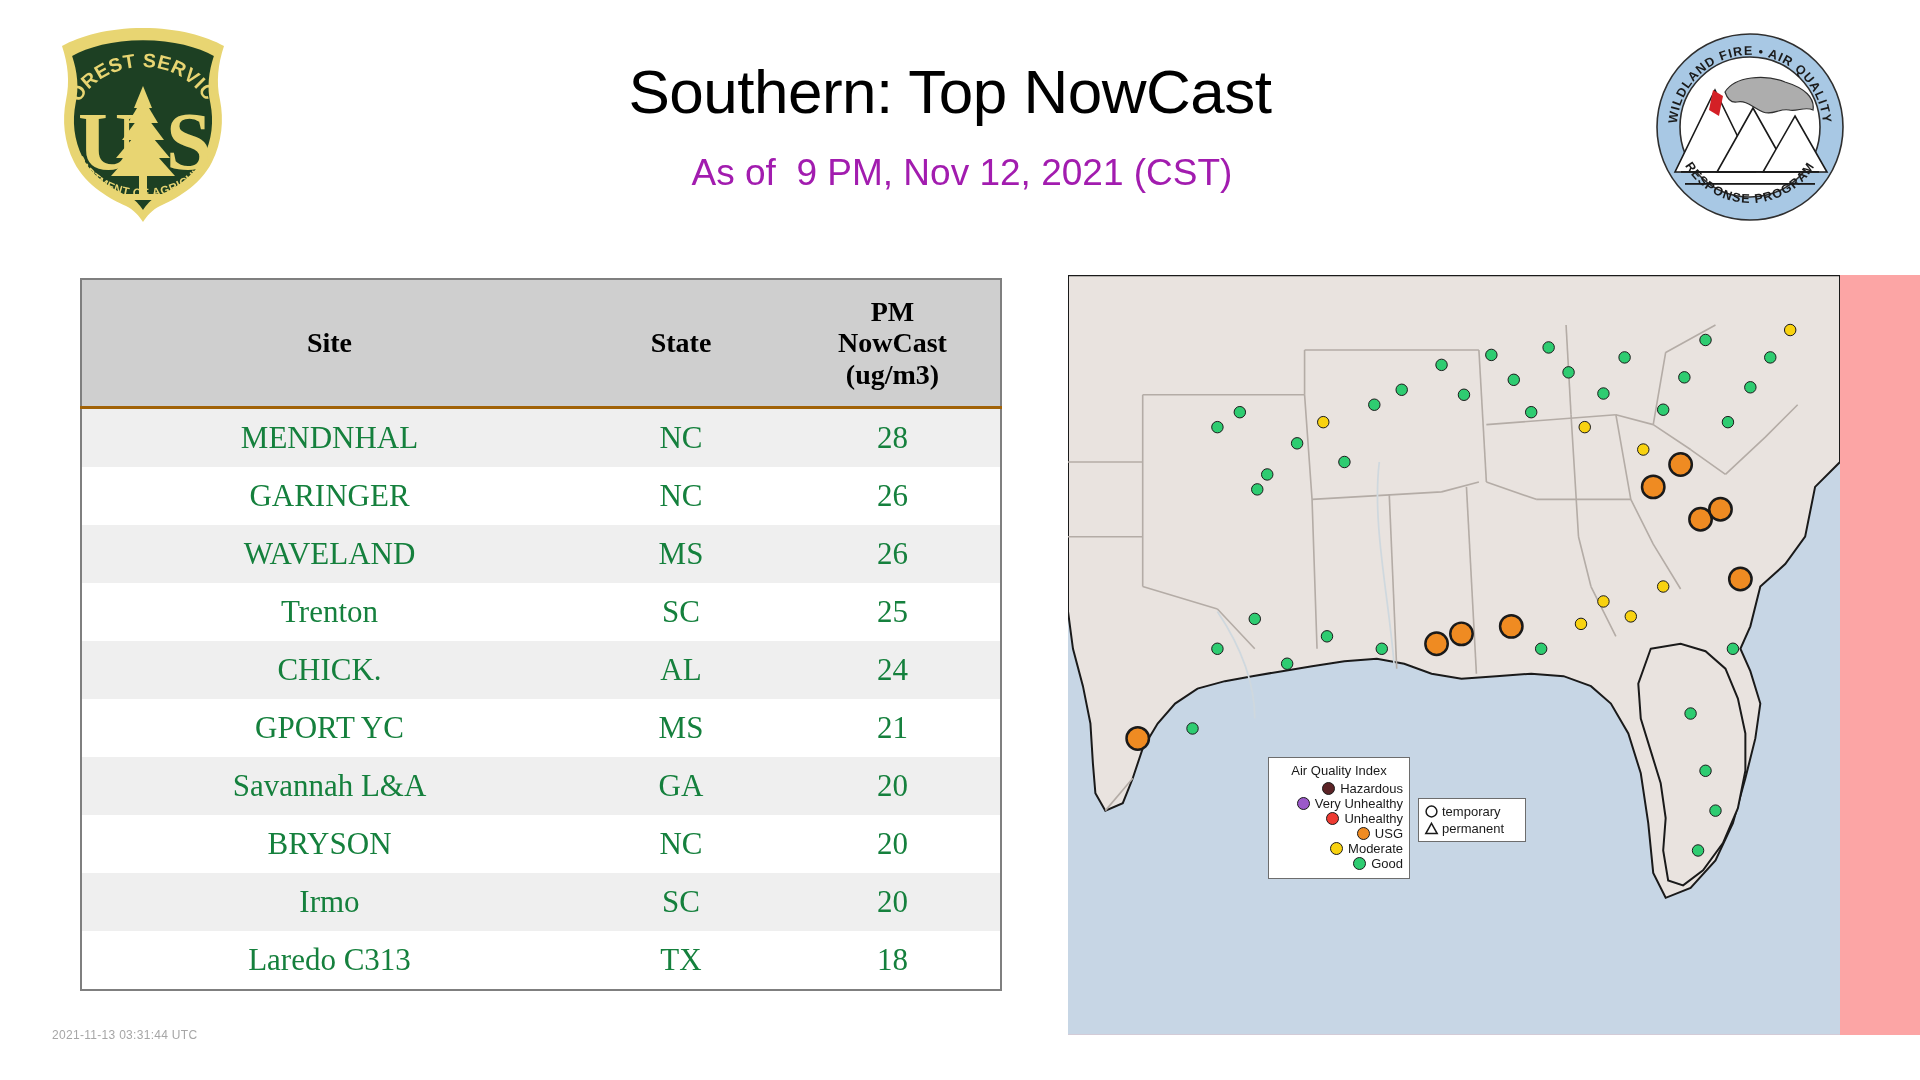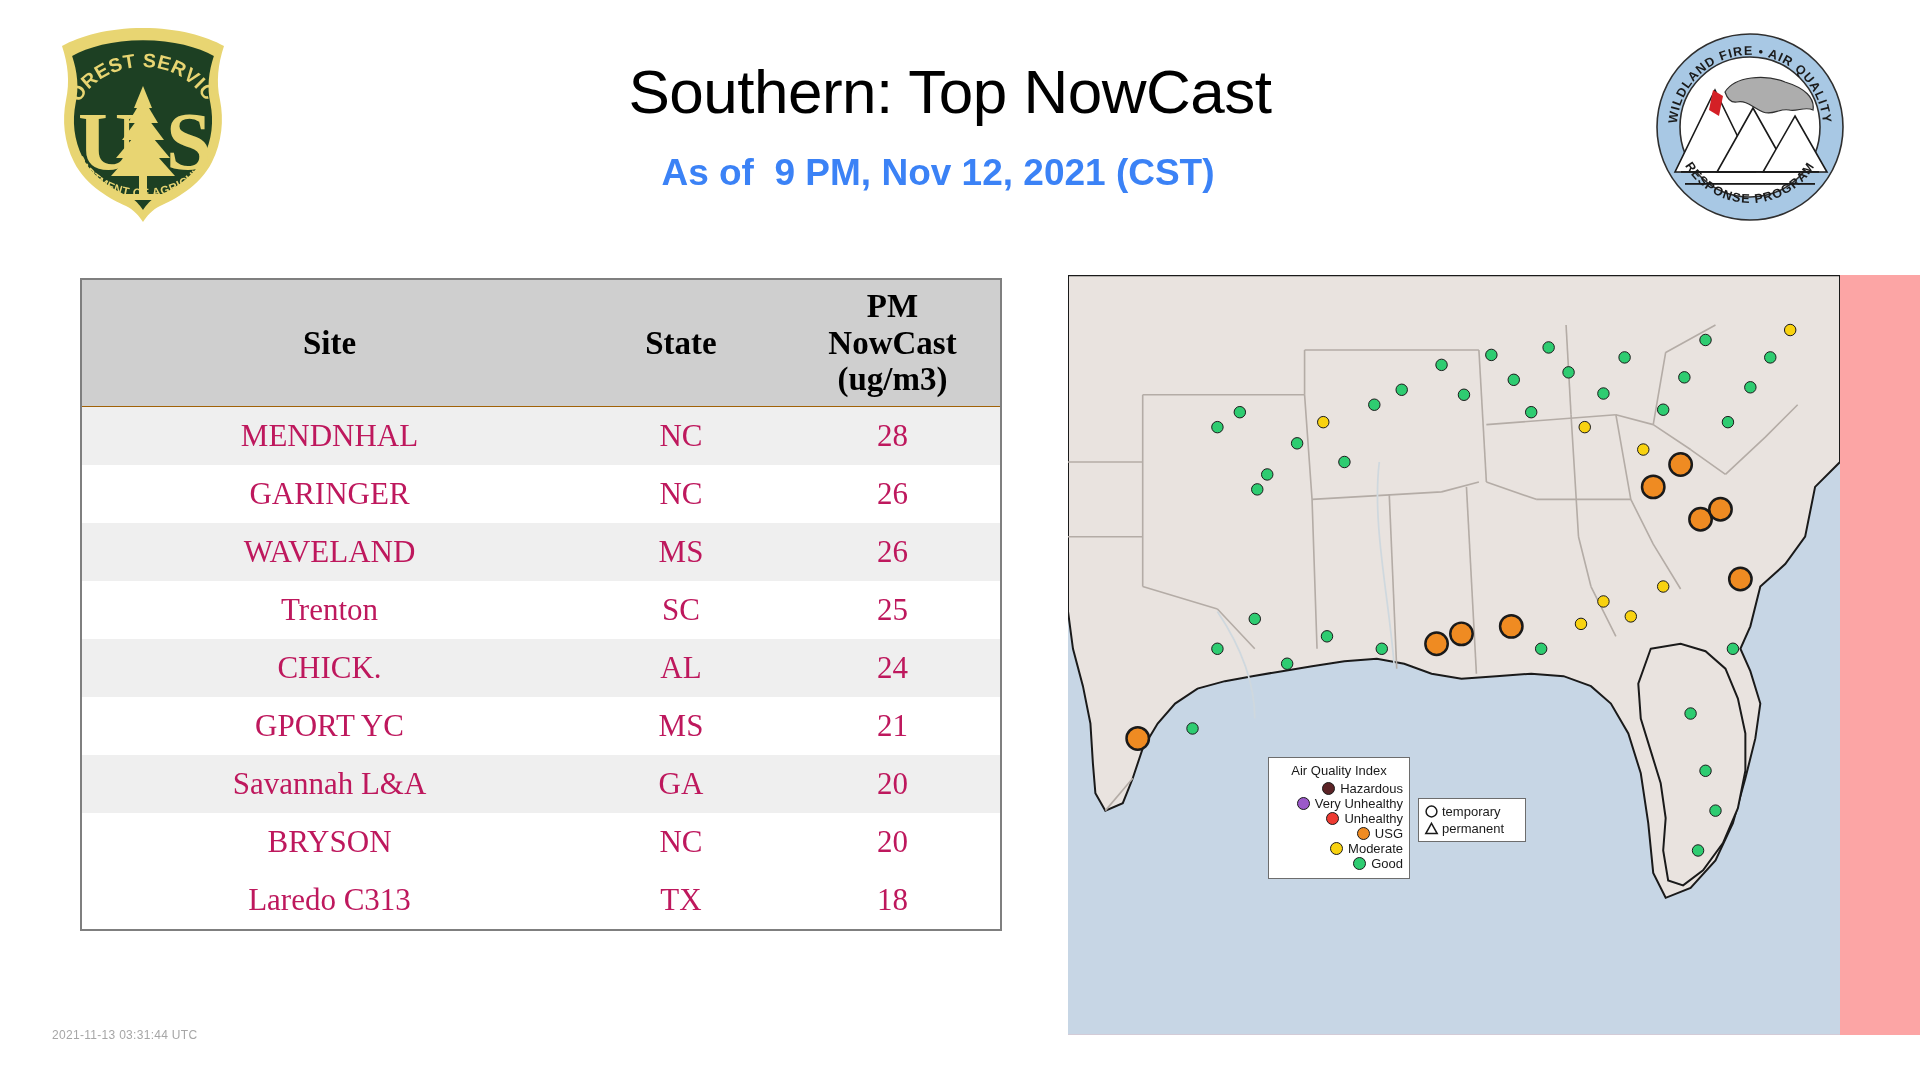--- a/index.html
+++ b/index.html
@@ -39,28 +39,28 @@
     text-align: center;
     font-family: "Liberation Sans", sans-serif;
     font-size: 62px;
     font-weight: 400;
     letter-spacing: -0.5px;
     color: #000000;
     white-space: nowrap;
   }
   #page-subtitle {
     position: absolute;
-    left: 248px;
+    left: 272px;
     top: 152px;
     width: 1380px;
     text-align: center;
     font-family: "Liberation Sans", sans-serif;
     font-size: 37px;
-    font-weight: 700;
-    color: #3b82f6;
+    font-weight: 400;
+    color: #a21caf;
     white-space: pre;
   }
 
   
   #nowcast-table-wrap {
     position: absolute;
     left: 80px;
     top: 278px;
     width: 920px;
   }
@@ -72,35 +72,35 @@
     border: 2px solid #7f7f7f;
   }
   table#nowcast-table col.c-site  { width: 496px; }
   table#nowcast-table col.c-state { width: 208px; }
   table#nowcast-table col.c-pm    { width: 216px; }
 
   table#nowcast-table thead th {
     background: #cfcfcf;
     color: #000;
     font-weight: bold;
-    font-size: 33px;
+    font-size: 28px;
     line-height: 1.12;
     text-align: center;
     vertical-align: middle;
     height: 118px;
     padding: 4px 6px;
-    border-bottom: 1px solid #a16207;
+    border-bottom: 3px solid #a16207;
   }
   table#nowcast-table tbody td {
     text-align: center;
     vertical-align: middle;
     font-size: 31px;
     height: 58px;
     padding: 0 14px;
-    color: #be185d;
+    color: #15803d;
     border: none;
   }
   table#nowcast-table tbody tr.odd td  { background: #efefef; }
   table#nowcast-table tbody tr.even td { background: #ffffff; }
 
   #timestamp {
     position: absolute;
     left: 52px;
     top: 1028px;
     font-family: "Liberation Sans", sans-serif;
@@ -310,20 +310,25 @@
           <td>21</td>
         </tr>
         <tr class="odd">
           <td>Savannah L&amp;A</td>
           <td>GA</td>
           <td>20</td>
         </tr>
         <tr class="even">
           <td>BRYSON</td>
           <td>NC</td>
+          <td>20</td>
+        </tr>
+        <tr class="odd">
+          <td>Irmo</td>
+          <td>SC</td>
           <td>20</td>
         </tr>
         <tr class="even">
           <td>Laredo C313</td>
           <td>TX</td>
           <td>18</td>
         </tr>
       </tbody>
   </table>
 </div>

